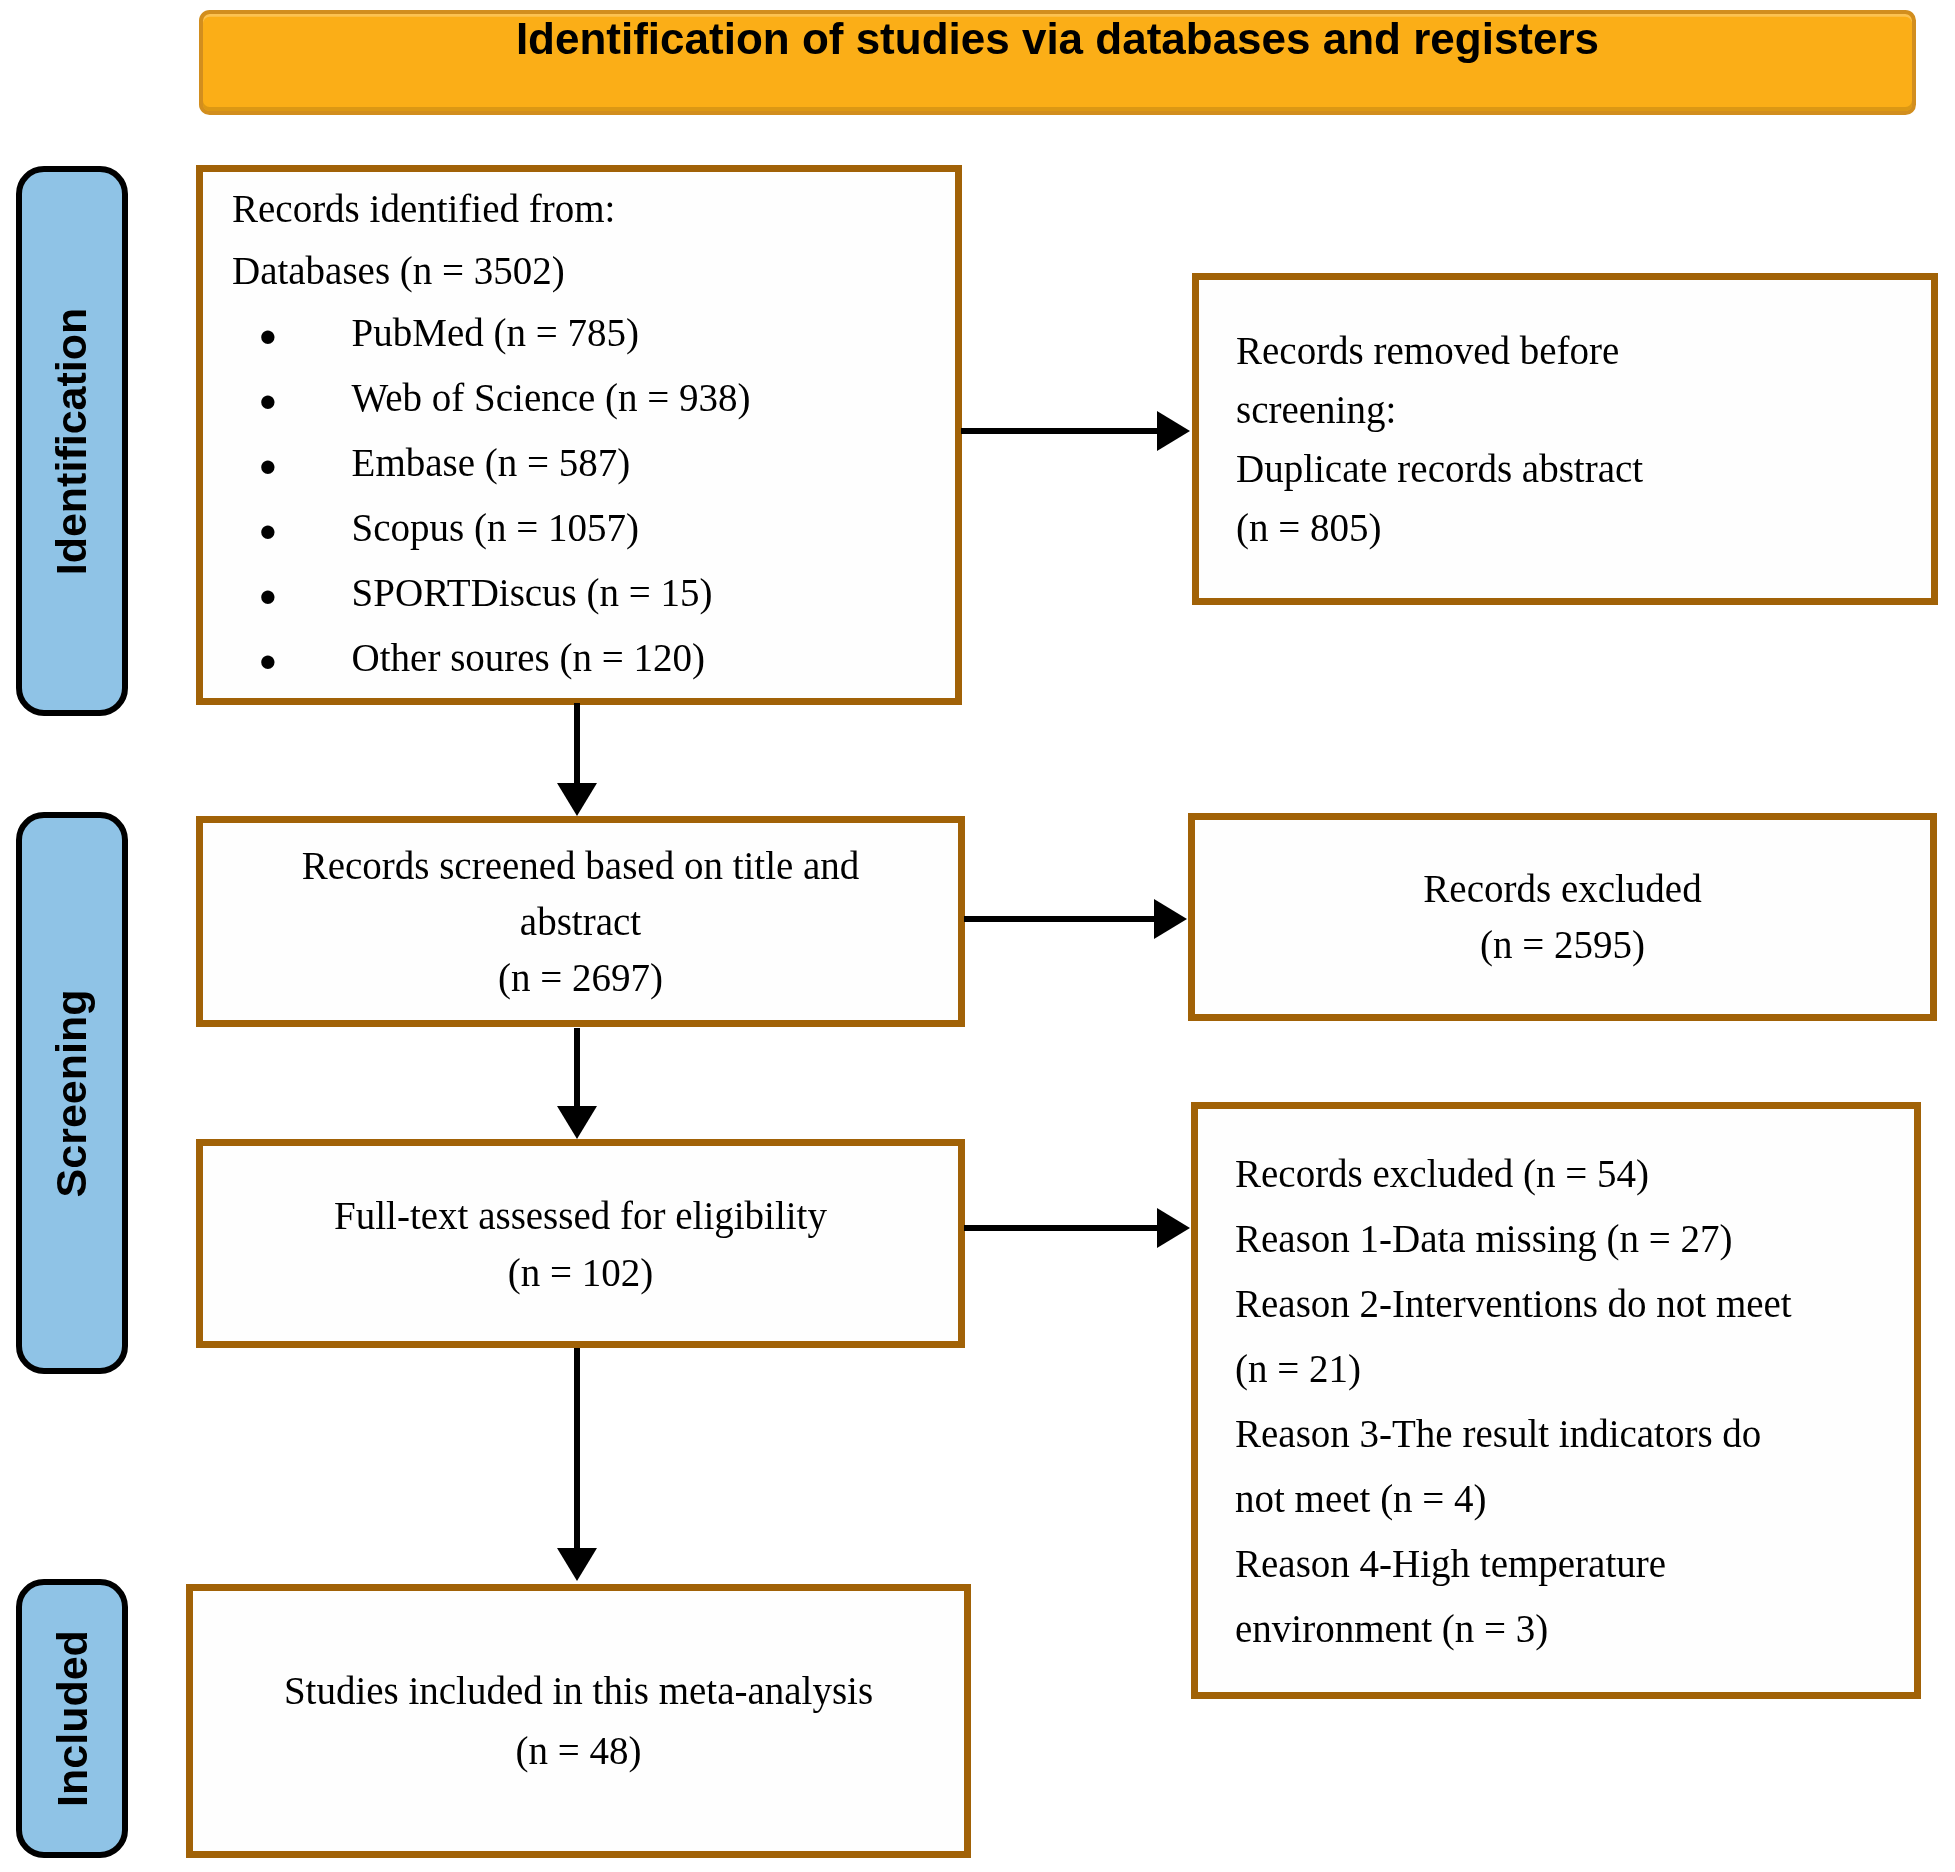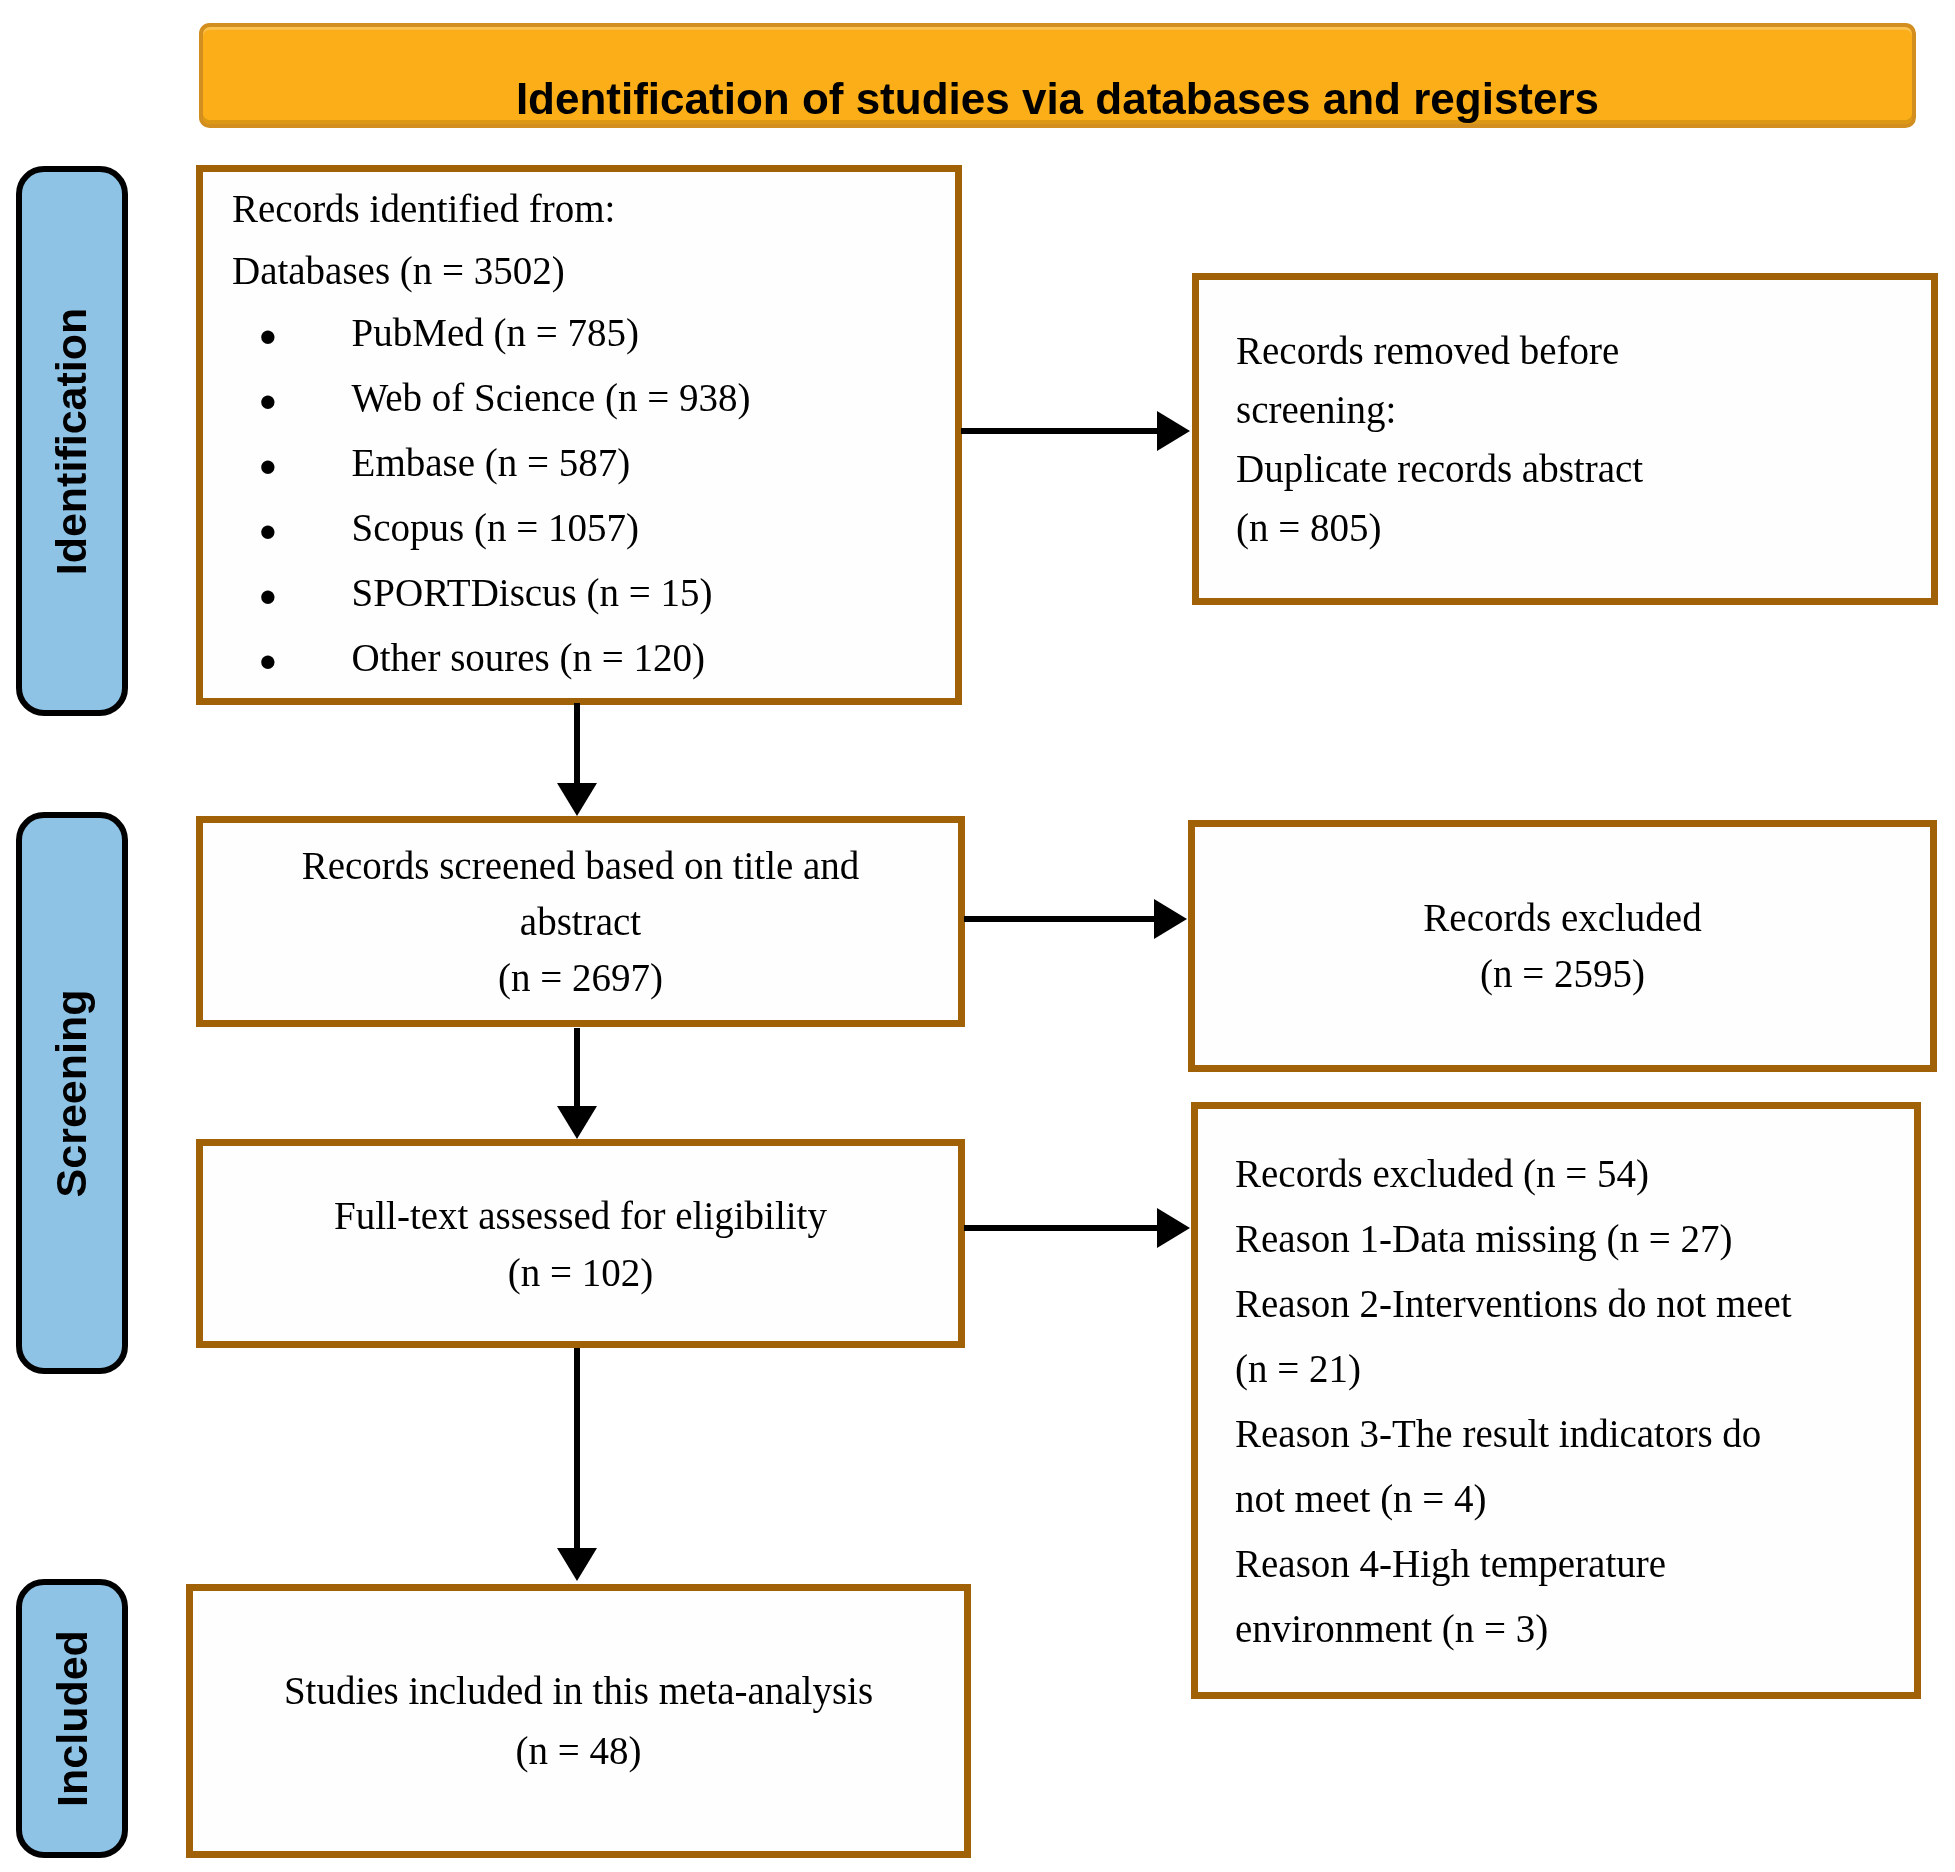--- a/index.html
+++ b/index.html
@@ -6,26 +6,26 @@
   #canvas{
     position:relative;
     width:1955px;height:1873px;
     background:#ffffff;
     font-family:"Liberation Serif","DejaVu Serif",serif;
     color:#000;
     overflow:hidden;
   }
   
   .banner{
-    position:absolute;left:199px;top:23px;width:1717px;height:105px;
+    position:absolute;left:199px;top:10px;width:1717px;height:105px;
     background:#FBAE17;
     border:4px solid #D28E1E;
     border-radius:10.6px;
     box-sizing:border-box;
-    display:flex;align-items:flex-end;justify-content:center;
+    display:flex;align-items:flex-start;justify-content:center;
     font-family:"Liberation Sans","DejaVu Sans",sans-serif;
     font-weight:bold;font-size:44px;
     box-shadow:inset 0 2.7px 0 rgba(255,255,255,.25), inset 0 -4px 0 rgba(0,0,0,.12);
   }
   
   .stage{
     position:absolute;left:16px;width:112px;
     background:#8FC3E6;
     border:6.6px solid #000;
     border-radius:28px;
@@ -49,21 +49,21 @@
     box-sizing:border-box;
     display:flex;flex-direction:column;justify-content:center;
     font-size:39px;
   }
   .fbox .line{white-space:nowrap;}
   .left-text{align-items:flex-start;text-align:left;}
   .center-text{align-items:center;text-align:center;}
   #box-identified{left:196px;top:165px;width:766px;height:540px;padding-left:29px;line-height:62px;}
   #box-removed{left:1192px;top:261px;width:746px;height:332px;padding-left:37px;line-height:59px;margin-top:12px;}
   #box-screened{left:196px;top:816px;width:769px;height:211px;line-height:56px;}
-  #box-excluded{left:1188px;top:813px;width:749px;height:252px;line-height:56px;margin-top:7px;}
+  #box-excluded{left:1188px;top:813px;width:749px;height:208px;line-height:56px;}
   #box-fulltext{left:196px;top:1139px;width:769px;height:209px;line-height:57px;}
   #box-reasons{left:1191px;top:1102px;width:730px;height:597px;padding-left:37px;padding-right:20px;line-height:65px;}
   #box-included{left:186px;top:1584px;width:785px;height:274px;line-height:60px;}
   .bullet-row{display:flex;align-items:baseline;}
   .bullet-glyph{
     display:inline-block;width:93px;padding-left:26.6px;
     font-size:31px;flex:0 0 auto;
   }
   
   .shaft-h{position:absolute;height:6px;background:#000;}

